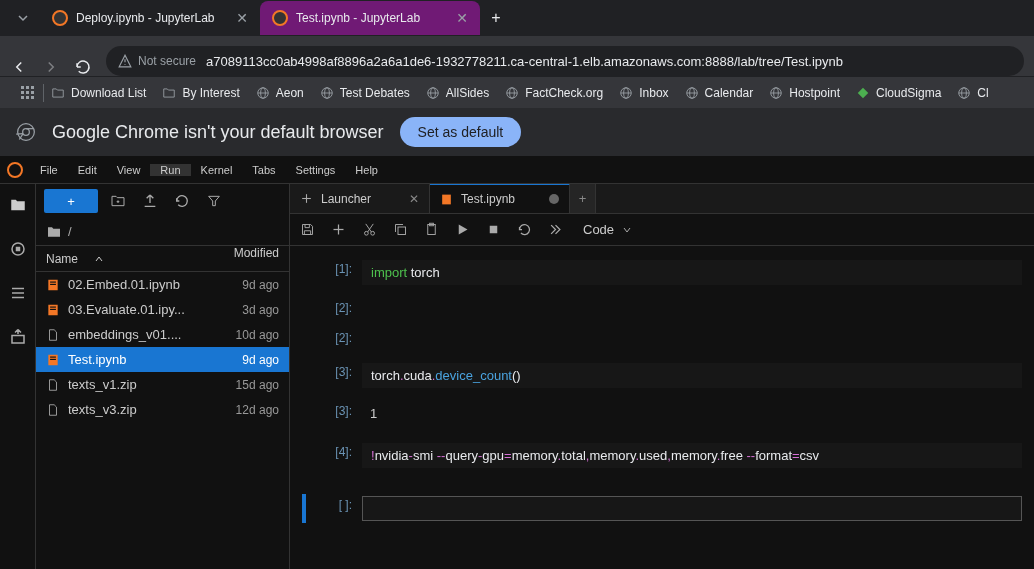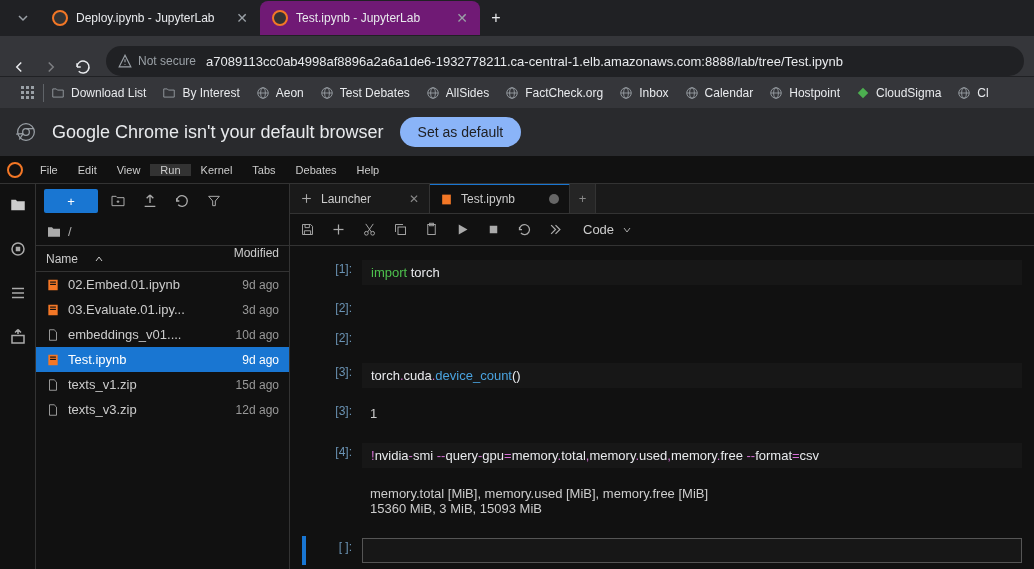--- a/index.html
+++ b/index.html
@@ -275,21 +275,21 @@
     <div class="logo">
         <div class="logo-circle"></div>
       </div>
     <div id="menus" style="display: flex;">
         <div class="menu-item">File</div>
         <div class="menu-item">Edit</div>
         <div class="menu-item">View</div>
         <div class="menu-item active">Run</div>
         <div class="menu-item">Kernel</div>
         <div class="menu-item">Tabs</div>
-        <div class="menu-item">Debates</div>
+        <div class="menu-item">Settings</div>
         <div class="menu-item">Help</div>
       </div>
   </div>
   <div class="jup-body">
     <div class="activity-bar">
       <div class="act active">
           <svg width="18" height="18" viewBox="0 0 24 24">
             <path d="M3 5 L9 5 L11 7 L21 7 L21 19 L3 19 Z" fill="#ccc"></path>
           </svg>
         </div>
@@ -526,25 +526,20 @@
           <div class="cell output">
             <div class="prompt">[3]:</div>
             <div class="body" style="white-space: pre;">1</div>
           </div>
           <div style="height: 14px;"></div>
           <div class="cell input">
             <div class="prompt">[4]:</div>
             <div class="body"><span class="tok-op">!</span>nvidia<span class="tok-op">-</span>smi <span class="tok-op">--</span>query<span class="tok-op">-</span>gpu<span class="tok-op">=</span>memory<span class="tok-op">.</span>total<span class="tok-op">,</span>memory<span class="tok-op">.</span>used<span class="tok-op">,</span>memory<span class="tok-op">.</span>free <span class="tok-op">--</span>format<span class="tok-op">=</span>csv</div>
           </div>
           <div style="height: 10px;"></div>
-          <div class="cell output">
-            <div class="prompt"></div>
-            <div class="body" style="white-space: pre;">memory.total [MiB], memory.used [MiB], memory.free [MiB]
-15360 MiB, 3 MiB, 15093 MiB</div>
-          </div>
           <div style="height: 14px;"></div>
           <div class="cell input current">
             <div class="prompt">[ ]:</div>
             <div class="body">&nbsp;</div>
           </div>
         </div>
     </div>
   </div>
 </div>
 

